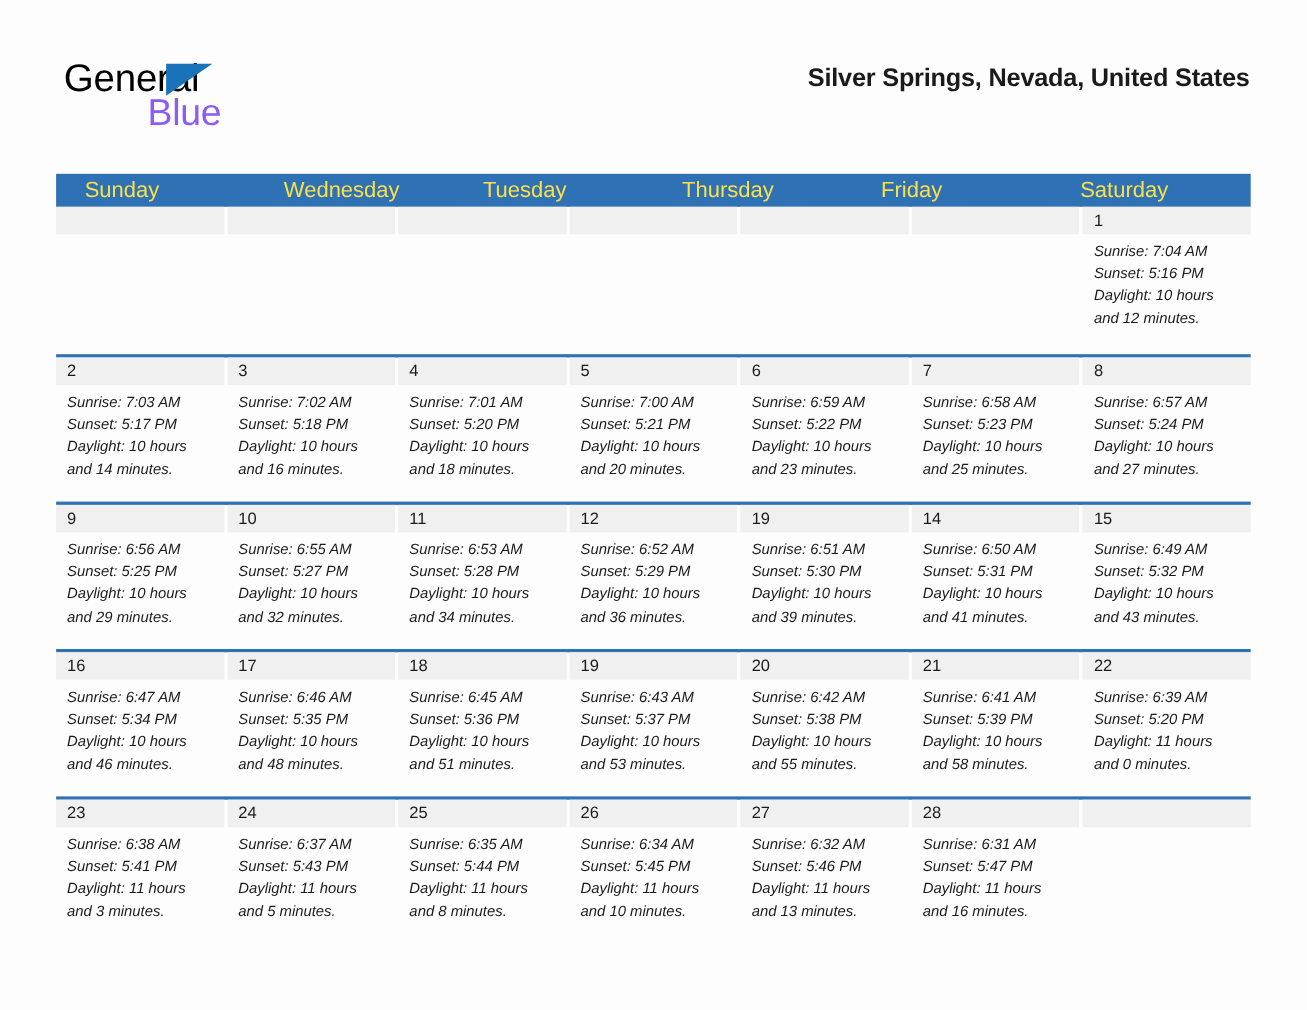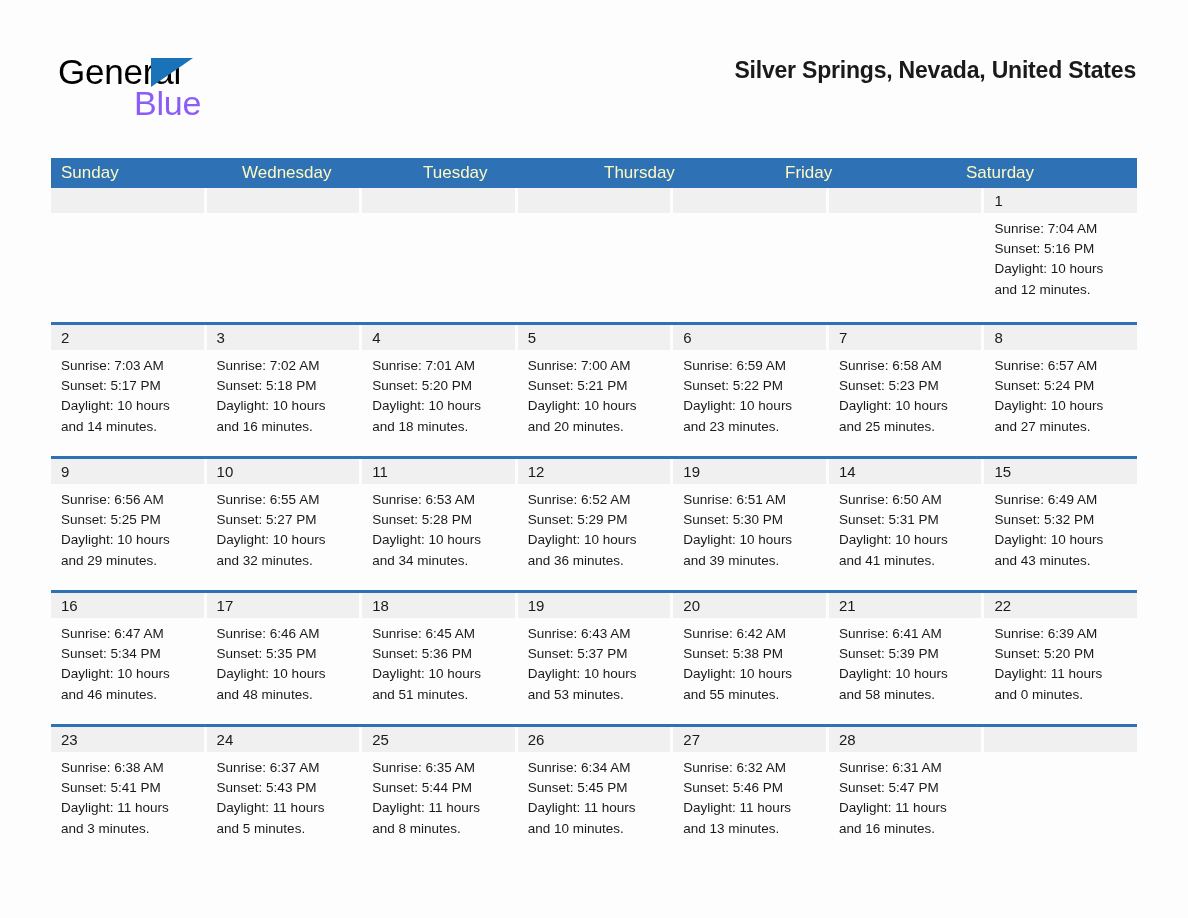--- a/index.html
+++ b/index.html
@@ -100,24 +100,24 @@
   }
 
   .weekday-row {
     display: flex;
     width: 100%;
     background: #2e71b4;
     height: 30px;
   }
   .weekday {
     flex: 1 1 0;
-    color: #fef9c3;
-    font-size: 17px;
+    color: #fde047;
+    font-size: 20px;
     line-height: 30px;
-    padding-left: 10px;
+    padding-left: 26px;
     box-sizing: border-box;
     white-space: nowrap;
     overflow: hidden;
   }
 
   .week-row {
     position: relative;
     width: 100%;
   }
   .week-row + .week-row {
@@ -161,21 +161,21 @@
     margin-right: 0;
   }
   .info-line {
     font-size: 13.5px;
     line-height: 20.2px;
     color: #1a1a1a;
     white-space: nowrap;
   }
 
   .week-row.first .info-band { min-height: 109px; }
-  .week-row .info-band { min-height: 106px; }
+  .week-row .info-band { min-height: 106px; font-style: italic; }
   .week-row.last .info-band { min-height: 106px; }
 </style>
 </head>
 <body>
 
 <div class="page">
 
   <div class="header">
 
     <div class="logo">

